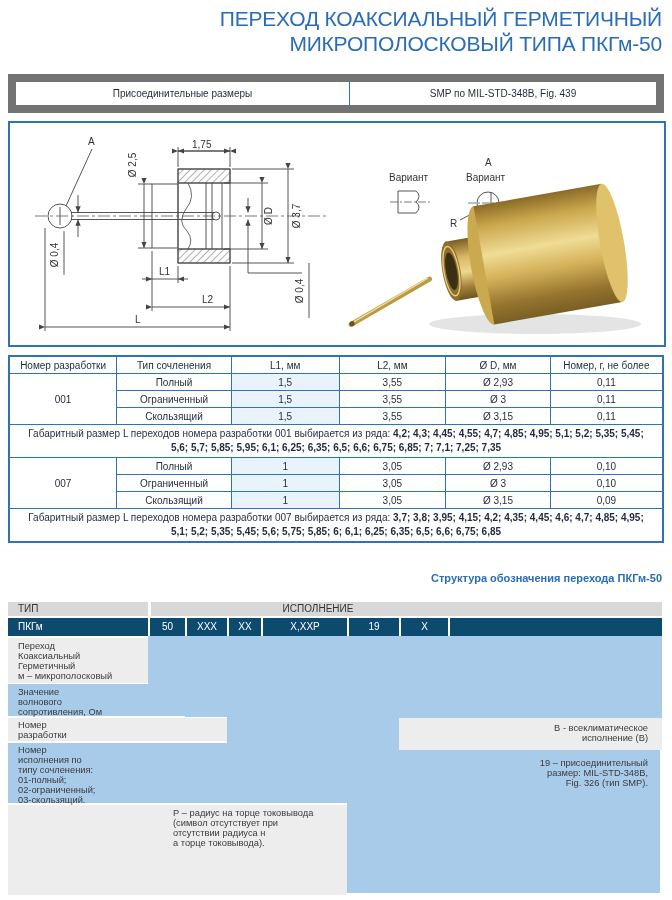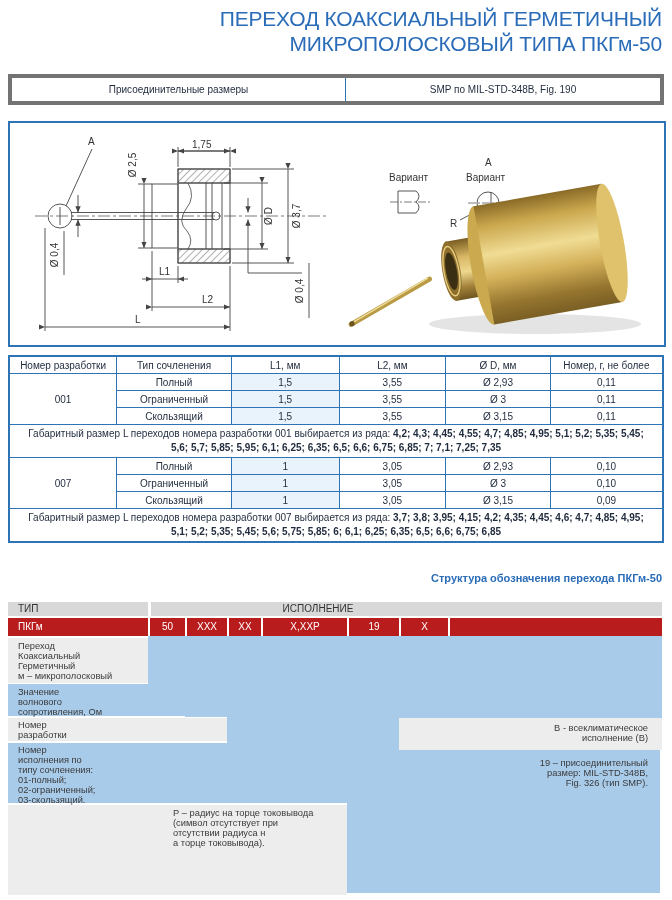--- a/index.html
+++ b/index.html
@@ -6,21 +6,21 @@
   body{width:672px;height:900px;position:relative;background:#fff;overflow:hidden;
        font-family:"Liberation Sans",sans-serif;}
   .abs{position:absolute;}
   .ws{white-space:pre-line;}
 
   
   .title{top:6px;right:10px;width:600px;text-align:right;font-size:21px;line-height:25px;
          color:#2a6cb8;font-weight:400;letter-spacing:-.2px;}
 
   
-  .info{top:74px;left:8px;width:656px;border:4px solid #737373;border-collapse:collapse;}
+  .info{top:74px;left:8px;width:656px;border:8px solid #737373;border-collapse:collapse;}
   .info td{border:1px solid #2e74b5;height:21px;text-align:center;font-size:10px;color:#1f2a3c;}
 
   
   .drawbox{top:121px;left:8px;width:654px;height:222px;border:2px solid #2e74b5;background:#fff;}
 
   
   .main{top:355px;left:8px;width:656px;border:2px solid #2e74b5;border-collapse:collapse;table-layout:fixed;}
   .main td,.main th{border:1px solid #2e74b5;font-size:10px;font-weight:400;color:#1f2a3c;
         text-align:center;padding:0 4px;height:16px;overflow:hidden;}
   .main td.tint{background:#e9f3fb;}
@@ -28,38 +28,38 @@
   .main td.note b{font-weight:700;}
 
   
   .structhead{top:572px;right:10px;width:400px;text-align:right;font-size:11px;font-weight:700;color:#2a6cb8;}
 
   
   .diagram{top:602px;left:8px;width:654px;height:295px;font-size:9.3px;line-height:10px;color:#3a3a3a;}
   .cell-gray{background:#d8d8d8;}
   .row-gray{background:#ededed;}
   .band{background:#a9cbea;}
-  .dark{background:#b91c1c;color:#fff;}
+  .dark{background:#0c4a6e;color:#fff;}
   .codes{top:16px;left:0;width:654px;height:18px;display:flex;}
   .codes .c{height:18px;display:flex;align-items:center;justify-content:center;font-size:10px;}
   .codes .gap{width:2px;background:#fff;height:18px;}
   .lbl{padding:0;}
   .rt{text-align:right;}
 </style>
 </head>
 <body>
 
 <div class="abs title ws">ПЕРЕХОД КОАКСИАЛЬНЫЙ ГЕРМЕТИЧНЫЙ
 МИКРОПОЛОСКОВЫЙ ТИПА ПКГм-50</div>
 
 <table class="abs info">
   <tbody>
       <tr>
     <td style="width:331px">Присоединительные размеры</td>
-    <td>SMP по MIL-STD-348B, Fig. 190</td>
+    <td>SMP по MIL-STD-348B, Fig. 439</td>
   </tr>
 </tbody>
   </table>
 
 <div class="abs drawbox">
 <svg width="654" height="222" viewBox="0 0 654 222">
   <defs>
     <marker id="arr" markerWidth="8" markerHeight="8" refX="7" refY="3" orient="auto">
       <path d="M0,0 L7,3 L0,6 Z" fill="#444"></path>
     </marker>

